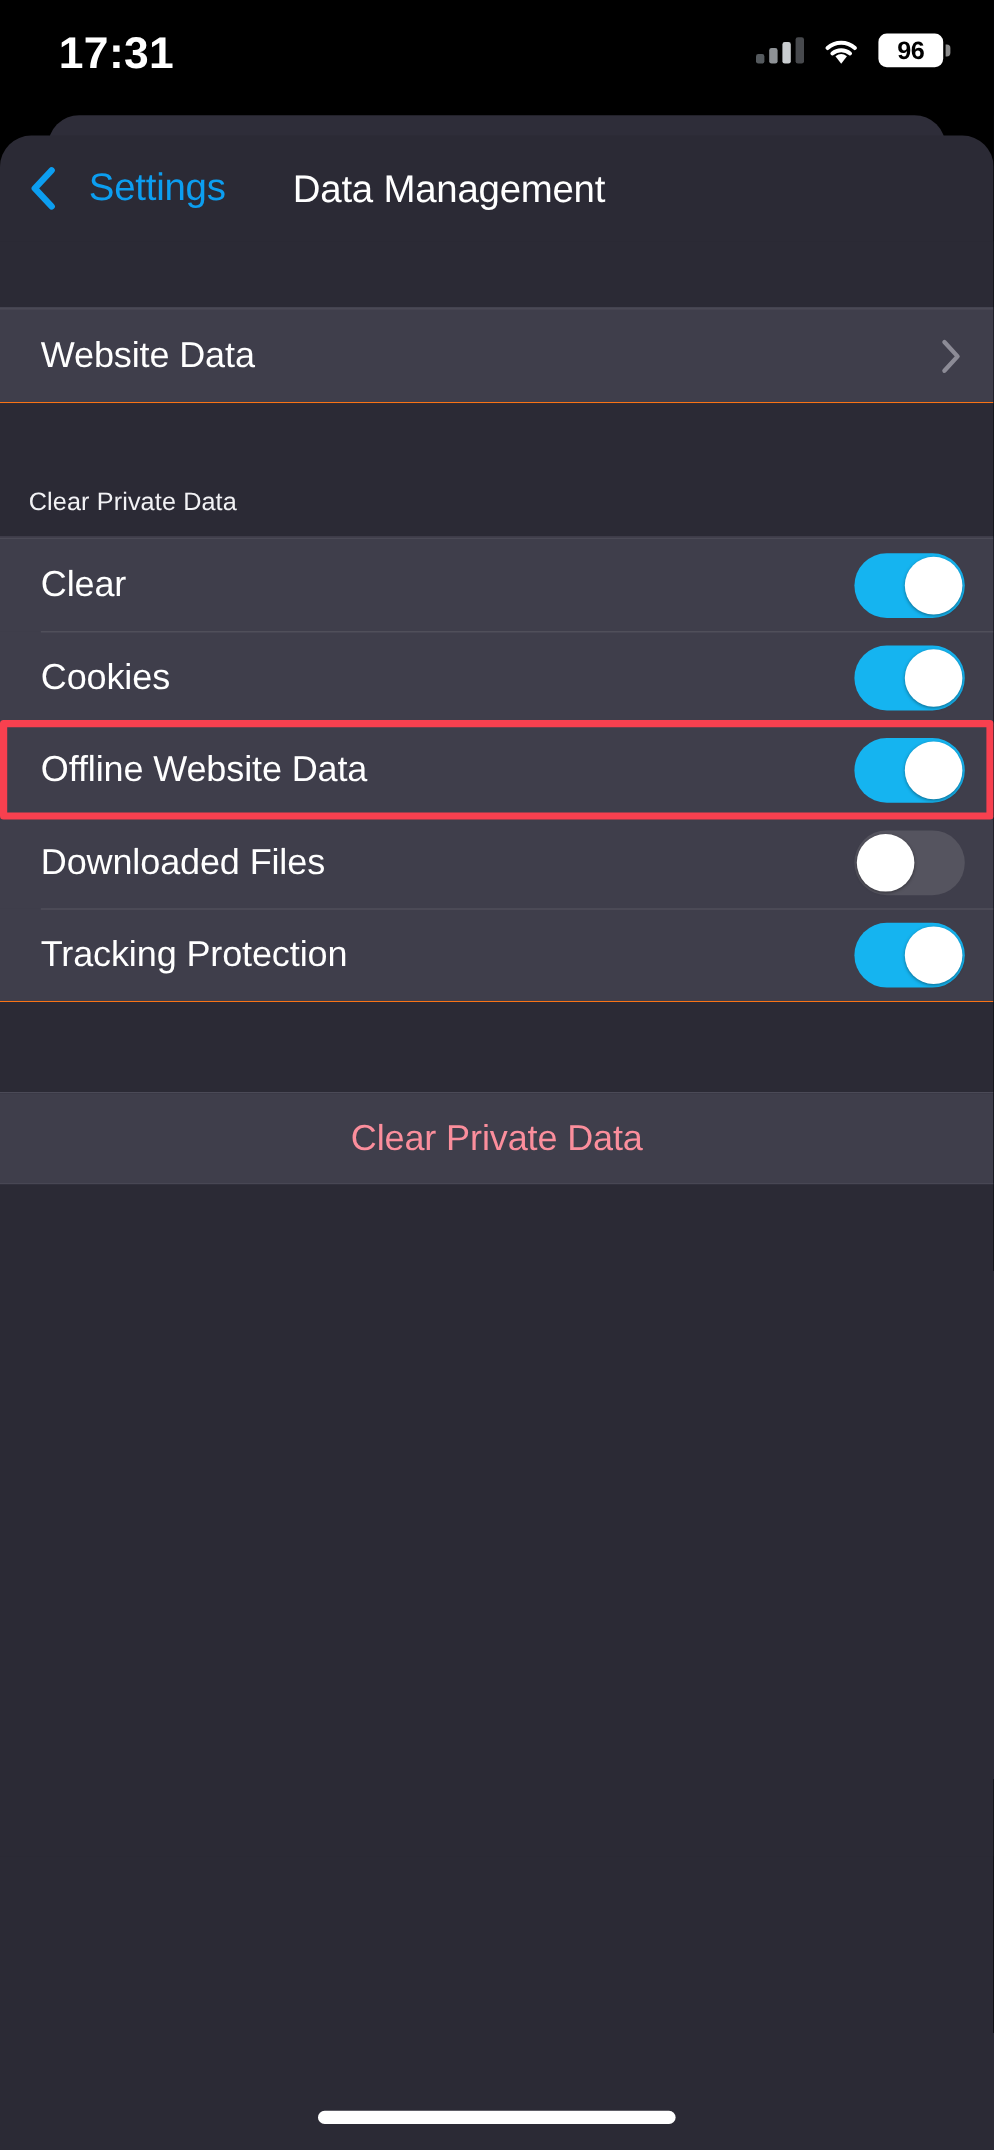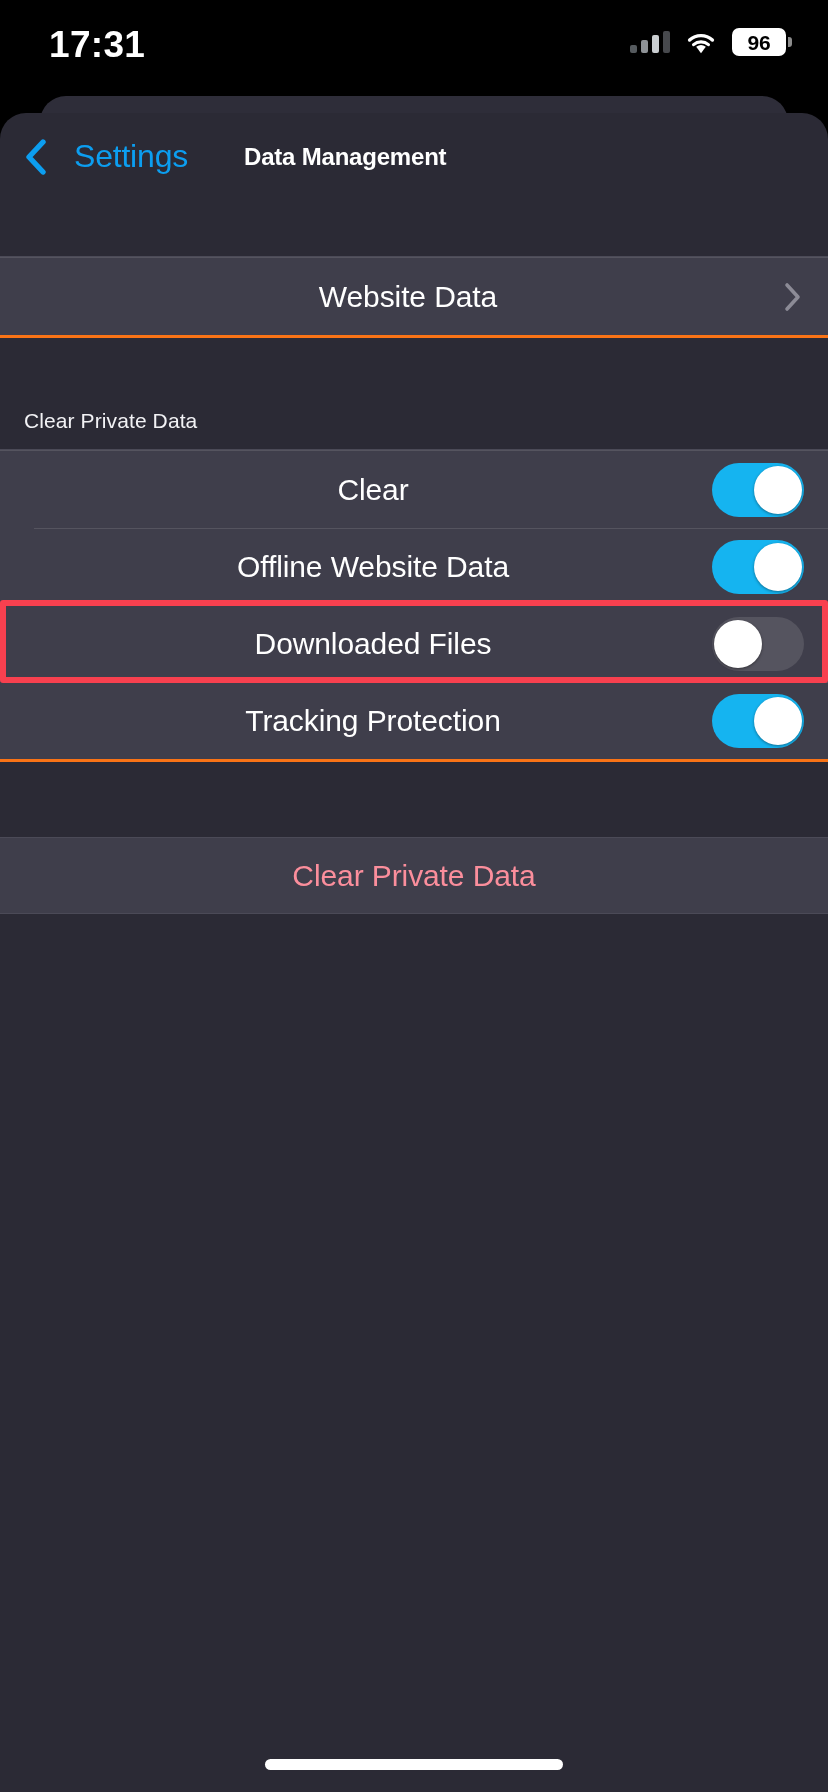--- a/index.html
+++ b/index.html
@@ -90,21 +90,21 @@
     margin-right:7px;
     display:flex; align-items:center; justify-content:center;
   }
   .chev-back svg { display:block; }
   .back-label {
     font-size:32px; color:#0c9ef0;
     letter-spacing:-0.2px;
   }
   .nav-title {
     margin-left:56px;
-    font-size:24px; font-weight:bold;
+    font-size:32px; font-weight:normal;
     color:#fff; letter-spacing:-0.2px;
   }
 
   
   .gap {
     background:#2b2a35;
     border-bottom:1px solid #4b4a57;
   }
   .gap-top { height:56px; }
   .section-head {
@@ -125,21 +125,21 @@
     height:77px;
     display:flex; align-items:center;
     padding:0 24px 0 34px;
     background:#3f3e4b;
   }
   .row + .row::before {
     content:""; position:absolute;
     left:34px; right:0; top:0; height:1px;
     background:#55545f;
   }
-  .group { border-top:1px solid #55545f; border-bottom:3px solid #f97316;text-align:center; }
+  .group { border-top:1px solid #55545f; border-bottom:1px solid #f97316; }
   .row-label {
     font-size:30px; color:#fff; letter-spacing:-0.1px;
     flex:1;
   }
   .chev-right { width:22px; height:34px; display:flex; align-items:center; justify-content:center; }
   .chev-right svg { display:block; }
 
   
   .toggle {
     width:92px; height:54px;
@@ -262,20 +262,26 @@
     </div>
 
     <div class="group" id="toggle-group">
       <div class="row">
         <span class="row-label">Clear</span>
         <span class="toggle on">
             <span class="knob"></span>
           </span>
       </div>
       <div class="row">
+        <span class="row-label">Cookies</span>
+        <span class="toggle on">
+            <span class="knob"></span>
+          </span>
+      </div>
+      <div class="row">
         <span class="row-label">Offline Website Data</span>
         <span class="toggle on">
             <span class="knob"></span>
           </span>
       </div>
       <div class="row">
         <span class="row-label">Downloaded Files</span>
         <span class="toggle off">
             <span class="knob"></span>
           </span>

